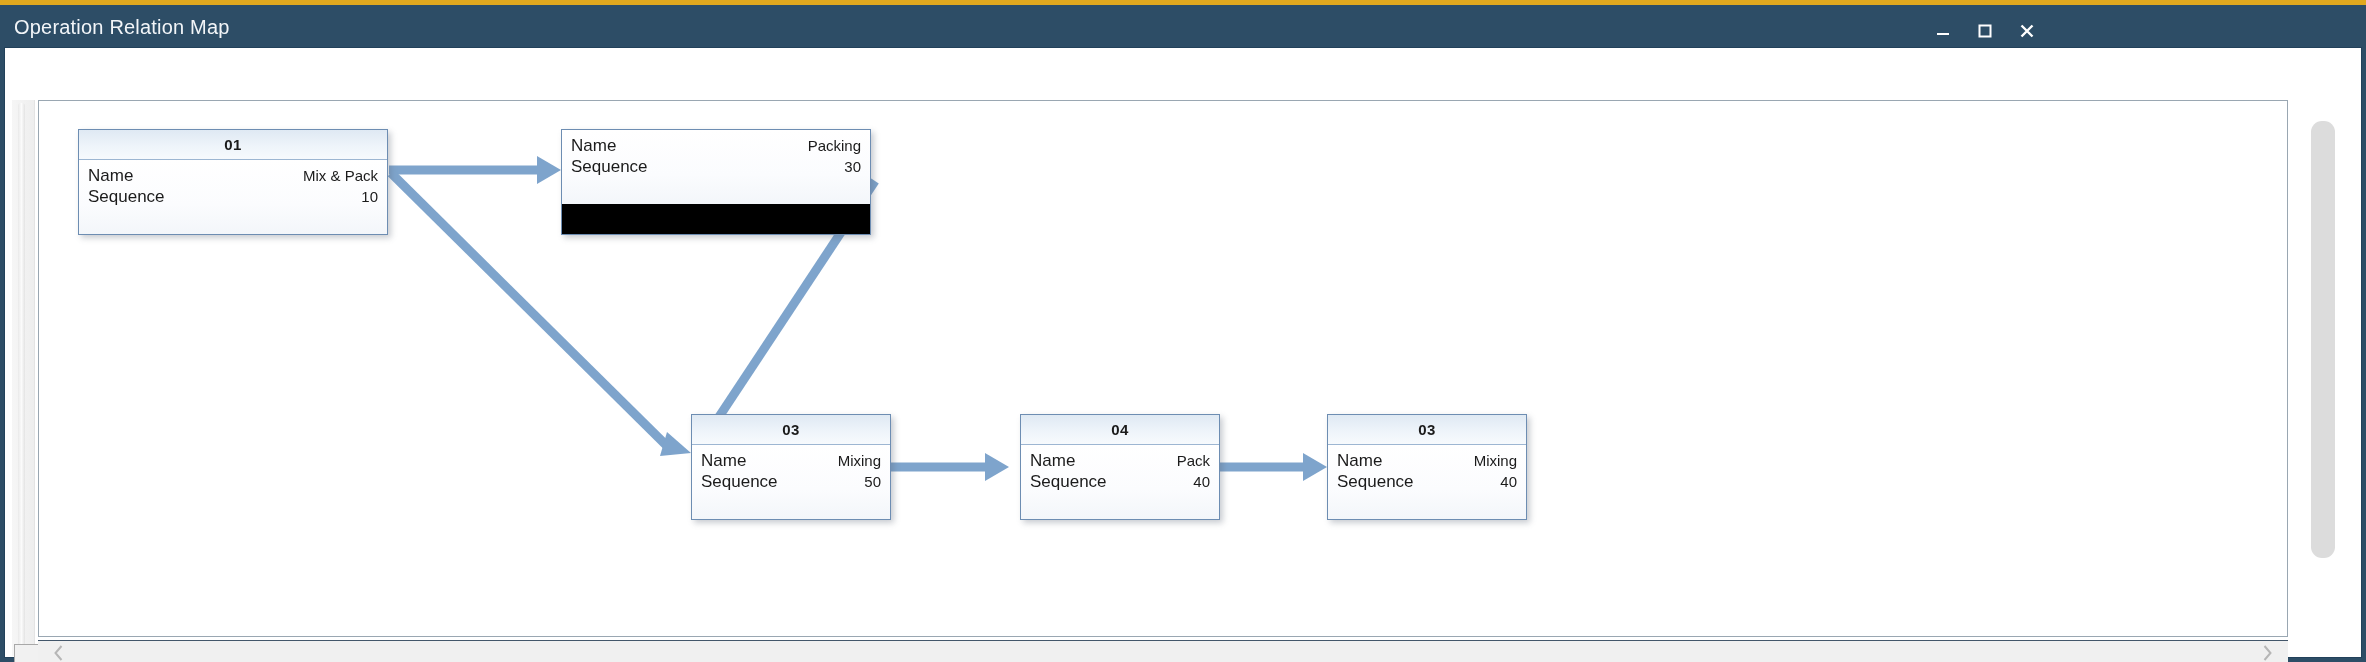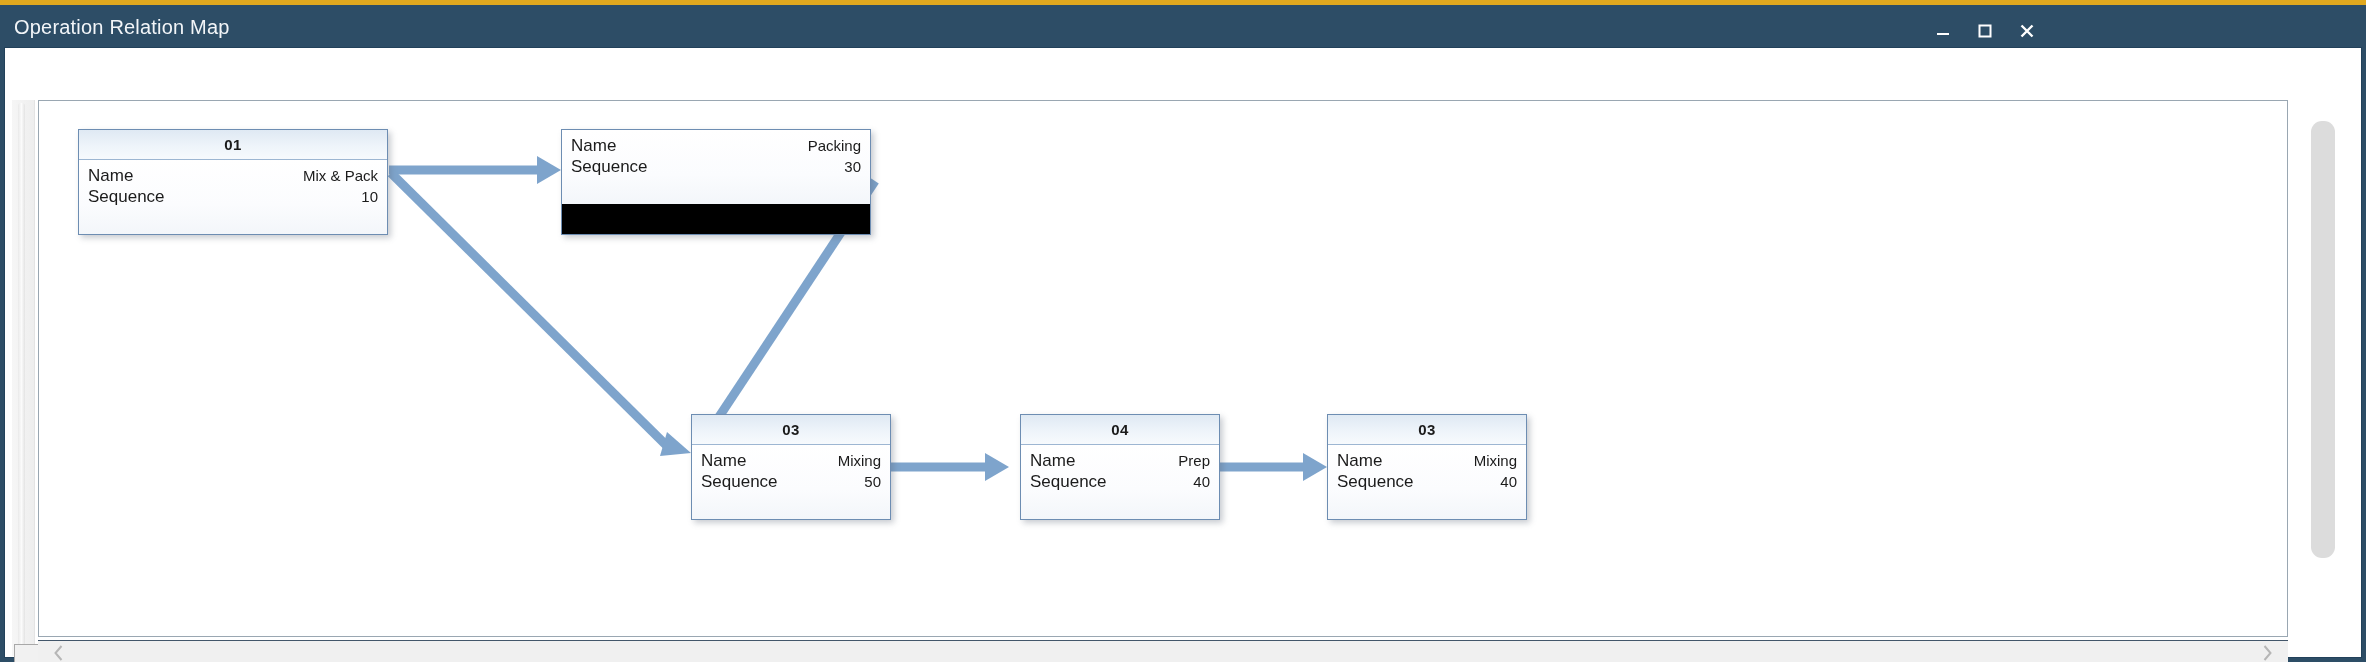--- a/index.html
+++ b/index.html
@@ -206,21 +206,21 @@
           </div>
         </div>
 
         <div class="node" style="left:970px;top:313px;width:200px;height:106px;margin-left:11px;">
           <div class="node-head">
             <span class="node-head-label">04</span>
           </div>
           <div class="node-body">
             <div class="node-row">
               <span class="node-key">Name</span>
-              <span class="node-val">Prep</span>
+              <span class="node-val">Pack</span>
             </div>
             <div class="node-row">
               <span class="node-key">Sequence</span>
               <span class="node-val">40</span>
             </div>
           </div>
         </div>
 
         <div class="node" style="left:1288px;top:313px;width:200px;height:106px;">
           <div class="node-head">

